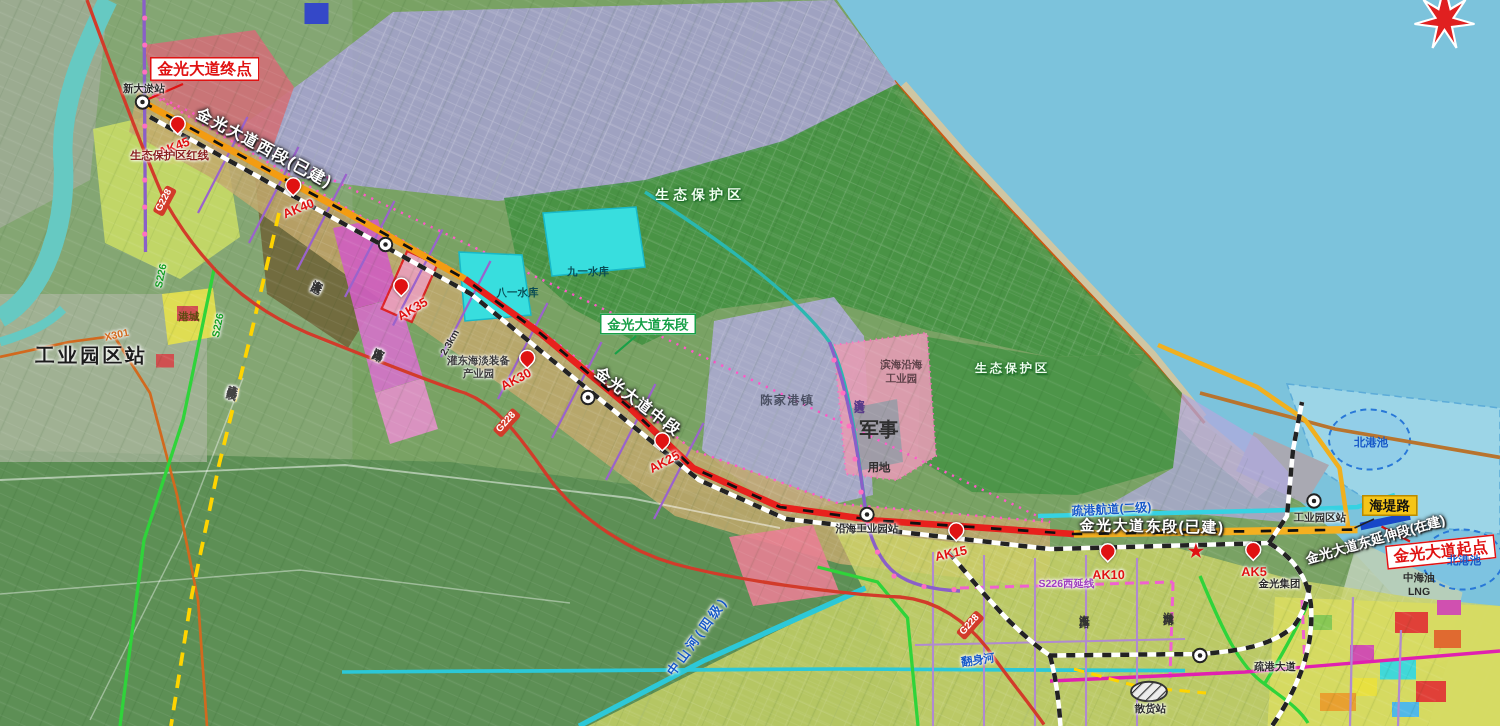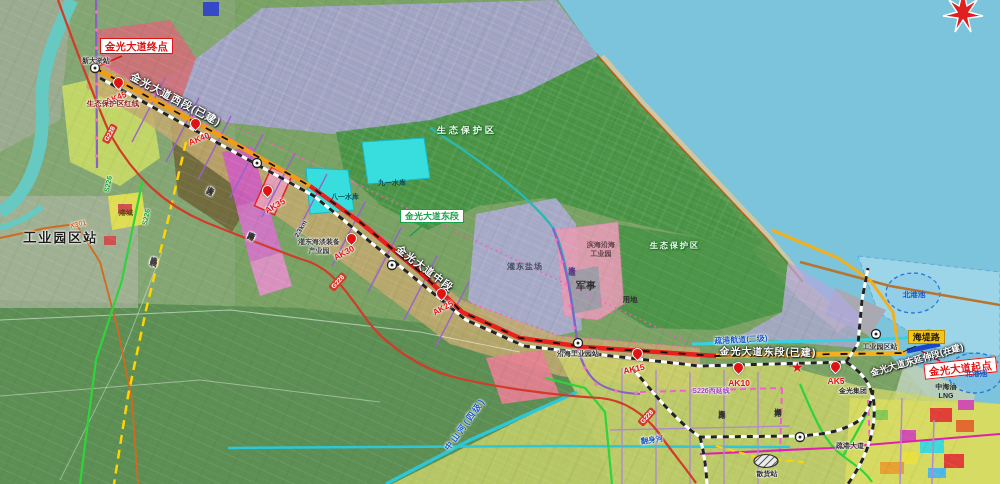--- a/index.html
+++ b/index.html
@@ -254,25 +254,25 @@
 <div class="lbl red halo" style="left:634px;top:369px;font-size:8.5px;transform:translate(-50%,-50%) rotate(-12deg);">AK15</div>
 <span class="pin" style="left:733px;top:362px;"></span>
 <div class="lbl red halo" style="left:739px;top:383px;font-size:8.5px;transform:translate(-50%,-50%);">AK10</div>
 <span class="pin" style="left:830px;top:361px;"></span>
 <div class="lbl red halo" style="left:836px;top:381px;font-size:8.5px;transform:translate(-50%,-50%);">AK5</div>
 
 <div class="lbl green-eco" style="left:467px;top:130px;font-size:9px;letter-spacing:3px;transform:translate(-50%,-50%);">生态保护区</div>
 <div class="lbl green-eco" style="left:675px;top:246px;font-size:8px;letter-spacing:2px;transform:translate(-50%,-50%);">生态保护区</div>
 <div class="lbl halo" style="left:113px;top:104px;font-size:7.5px;color:#8a2020;transform:translate(-50%,-50%);">生态保护区红线</div>
 <div class="lbl" style="left:126px;top:212px;font-size:7px;color:#5c4a10;transform:translate(-50%,-50%);">港城</div>
-<div class="lbl" style="left:525px;top:267px;font-size:8px;color:#4a4f62;letter-spacing:1px;transform:translate(-50%,-50%);">灌东盐场</div>
+<div class="lbl" style="left:525px;top:267px;font-size:8px;color:#4a4f62;letter-spacing:1px;transform:translate(-50%,-50%);">陈家港镇</div>
 <div class="lbl" style="left:601px;top:244px;font-size:7px;color:#5c4048;transform:translate(-50%,-50%);">滨海沿海</div>
 <div class="lbl" style="left:601px;top:253px;font-size:7px;color:#5c4048;transform:translate(-50%,-50%);">工业园</div>
-<div class="lbl" style="left:586px;top:286px;font-size:10px;color:#2f2f2f;transform:translate(-50%,-50%);">军事</div>
-<div class="lbl" style="left:586px;top:300px;font-size:7.5px;color:#2f2f2f;transform:translate(-50%,-50%);margin-left:44px;">用地</div>
+<div class="lbl" style="left:586px;top:286px;font-size:13px;color:#2f2f2f;transform:translate(-50%,-50%);">军事</div>
+<div class="lbl" style="left:586px;top:312px;font-size:7.5px;color:#2f2f2f;transform:translate(-50%,-50%);">用地</div>
 <div class="lbl halo" style="left:319px;top:241px;font-size:7px;color:#3a3a3a;transform:translate(-50%,-50%);">灌东海淡装备</div>
 <div class="lbl halo" style="left:319px;top:250px;font-size:7px;color:#3a3a3a;transform:translate(-50%,-50%);">产业园</div>
 <div class="lbl halo" style="left:853px;top:390px;font-size:7px;transform:translate(-50%,-50%);">金光集团</div>
 <div class="lbl" style="left:946px;top:386px;font-size:7px;transform:translate(-50%,-50%);">中海油</div>
 <div class="lbl" style="left:946px;top:395px;font-size:7px;transform:translate(-50%,-50%);">LNG</div>
 <div class="lbl blue" style="left:914px;top:295px;font-size:7.5px;transform:translate(-50%,-50%);">北港池</div>
 <div class="lbl blue" style="left:976px;top:374px;font-size:7.5px;transform:translate(-50%,-50%);">北港池</div>
 
 <div class="lbl" style="left:345px;top:196px;font-size:7px;color:#0a4d55;transform:translate(-50%,-50%);">八一水库</div>
 <div class="lbl" style="left:392px;top:182px;font-size:7px;color:#0a4d55;transform:translate(-50%,-50%);">九一水库</div>

